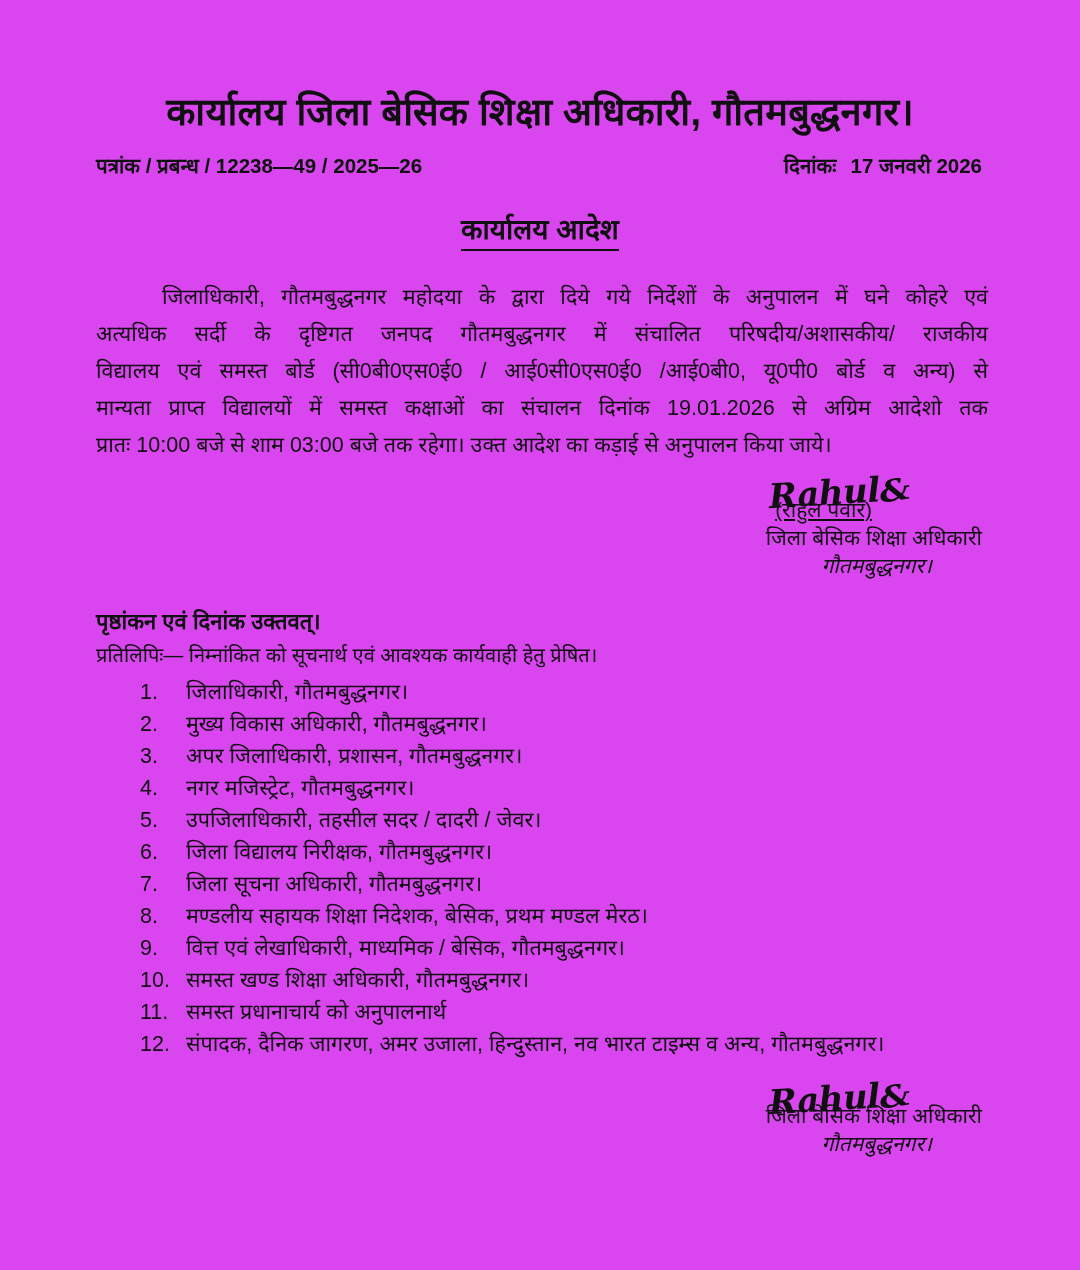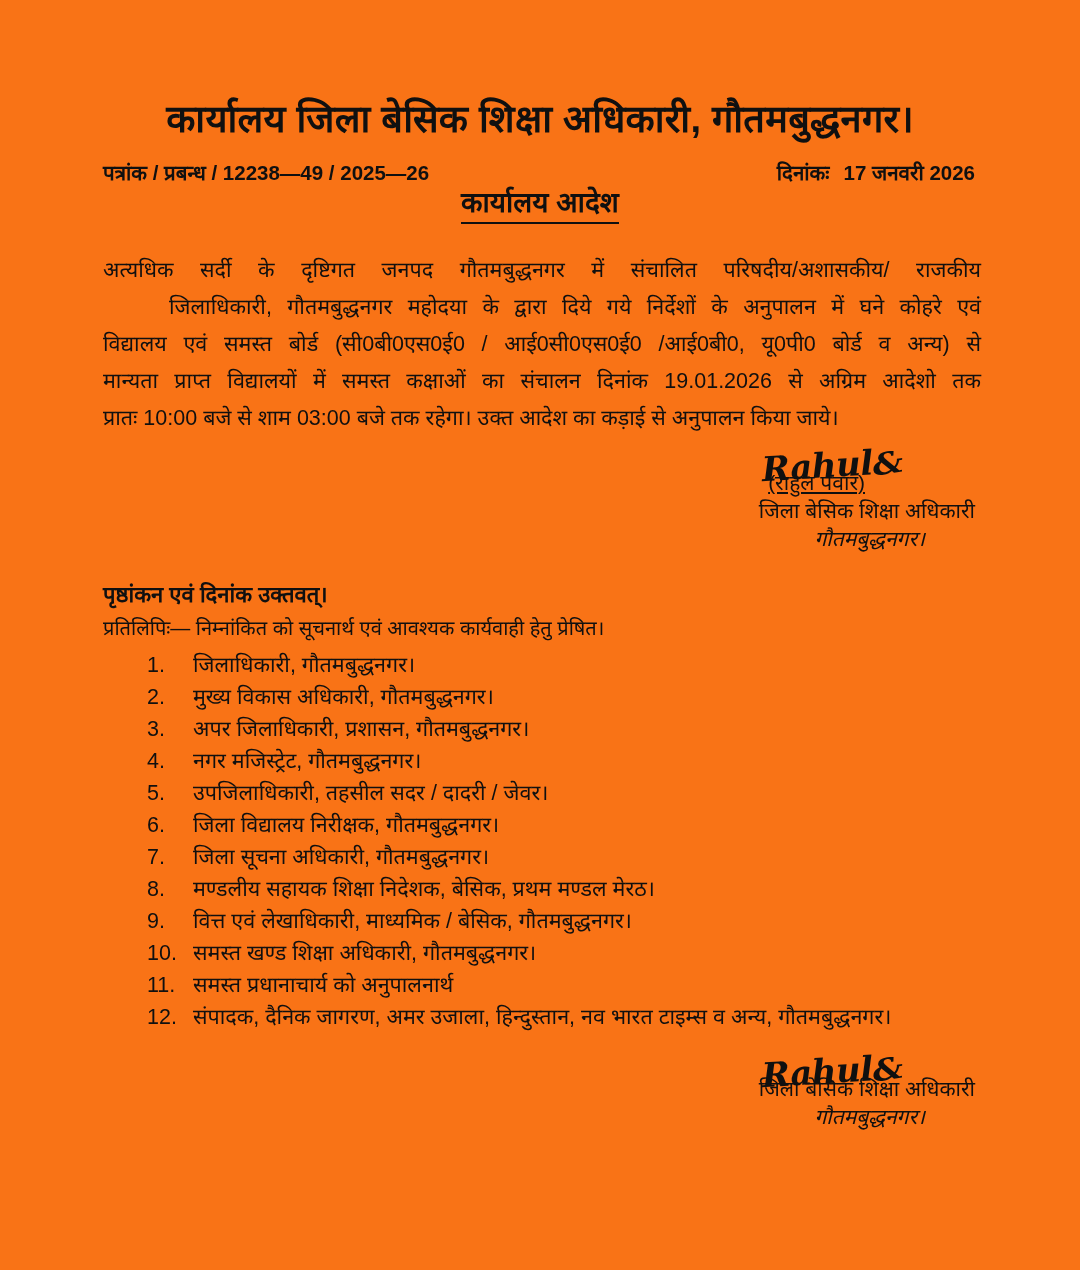--- a/index.html
+++ b/index.html
@@ -12,23 +12,23 @@
     width: 1080px;
     height: 1270px;
     font-family: "Liberation Sans", "DejaVu Sans", sans-serif;
     color: #101010;
     -webkit-font-smoothing: antialiased;
   }
   .page {
     position: relative;
     width: 1080px;
     height: 1270px;
-    background: #f97316;
+    background: #d946ef;
     box-sizing: border-box;
-    padding: 11px;
+    padding: 4px;
     overflow: hidden;
   }
 
   
   .doc-title {
     text-align: center;
     font-size: 38px;
     font-weight: 700;
     letter-spacing: 0.2px;
     line-height: 1.2;
@@ -47,20 +47,21 @@
     line-height: 1.2;
     gap: 24px;
   }
   .meta-row .ref-no { white-space: nowrap; }
   .meta-row .date-block { white-space: nowrap; padding-right: 6px; text-align: center; }
   .meta-row .date-label { margin-right: 14px; }
 
   
   .order-heading-wrap {
     text-align: center;
+    margin-top: 34px;
   }
   .order-heading {
     display: inline-block;
     font-size: 28px;
     font-weight: 700;
     border-bottom: 2px solid #101010;
     padding-bottom: 2px;
     line-height: 1.25;
   }
 
@@ -160,22 +161,22 @@
     <span class="date-block">
       <span class="date-label">दिनांकः</span><span class="date-value">17 जनवरी 2026</span>
     </span>
   </div>
 
   <div class="order-heading-wrap">
     <span class="order-heading">कार्यालय आदेश</span>
   </div>
 
   <div class="body-para">
+    <div><span class="indent"></span><span>जिलाधिकारी, गौतमबुद्धनगर महोदया के द्वारा दिये गये निर्देशों के अनुपालन में घने कोहरे एवं</span></div>
     <div>अत्यधिक सर्दी के दृष्टिगत जनपद गौतमबुद्धनगर में संचालित परिषदीय/अशासकीय/ राजकीय</div>
-    <div><span class="indent"></span><span>जिलाधिकारी, गौतमबुद्धनगर महोदया के द्वारा दिये गये निर्देशों के अनुपालन में घने कोहरे एवं</span></div>
     <div>विद्यालय एवं समस्त बोर्ड (सी0बी0एस0ई0 / आई0सी0एस0ई0 /आई0बी0, यू0पी0 बोर्ड व अन्य) से</div>
     <div>मान्यता प्राप्त विद्यालयों में समस्त कक्षाओं का संचालन दिनांक 19.01.2026 से अग्रिम आदेशो तक</div>
     <div class="last-line">प्रातः 10:00 बजे से शाम 03:00 बजे तक रहेगा। उक्त आदेश का कड़ाई से अनुपालन किया जाये।</div>
   </div>
 
   <div class="sign-block first">
     <span class="signature"><span>Rahul</span><span class="flourish">&amp;</span></span>
     <span class="sign-name">(राहुल पंवार)</span>
     <span class="sign-desig">जिला बेसिक शिक्षा अधिकारी</span>
     <span class="sign-place">गौतमबुद्धनगर।</span>

